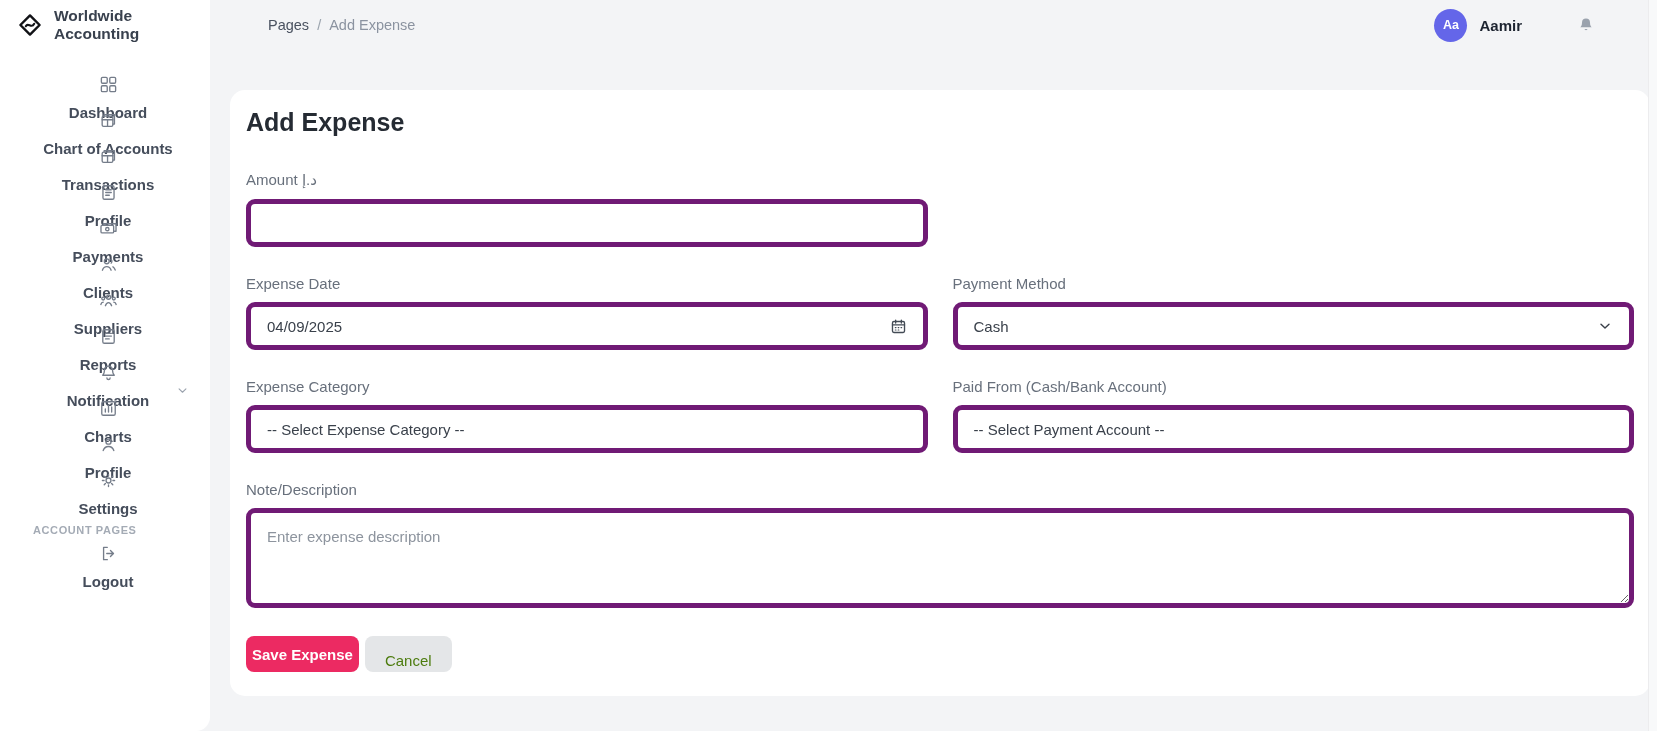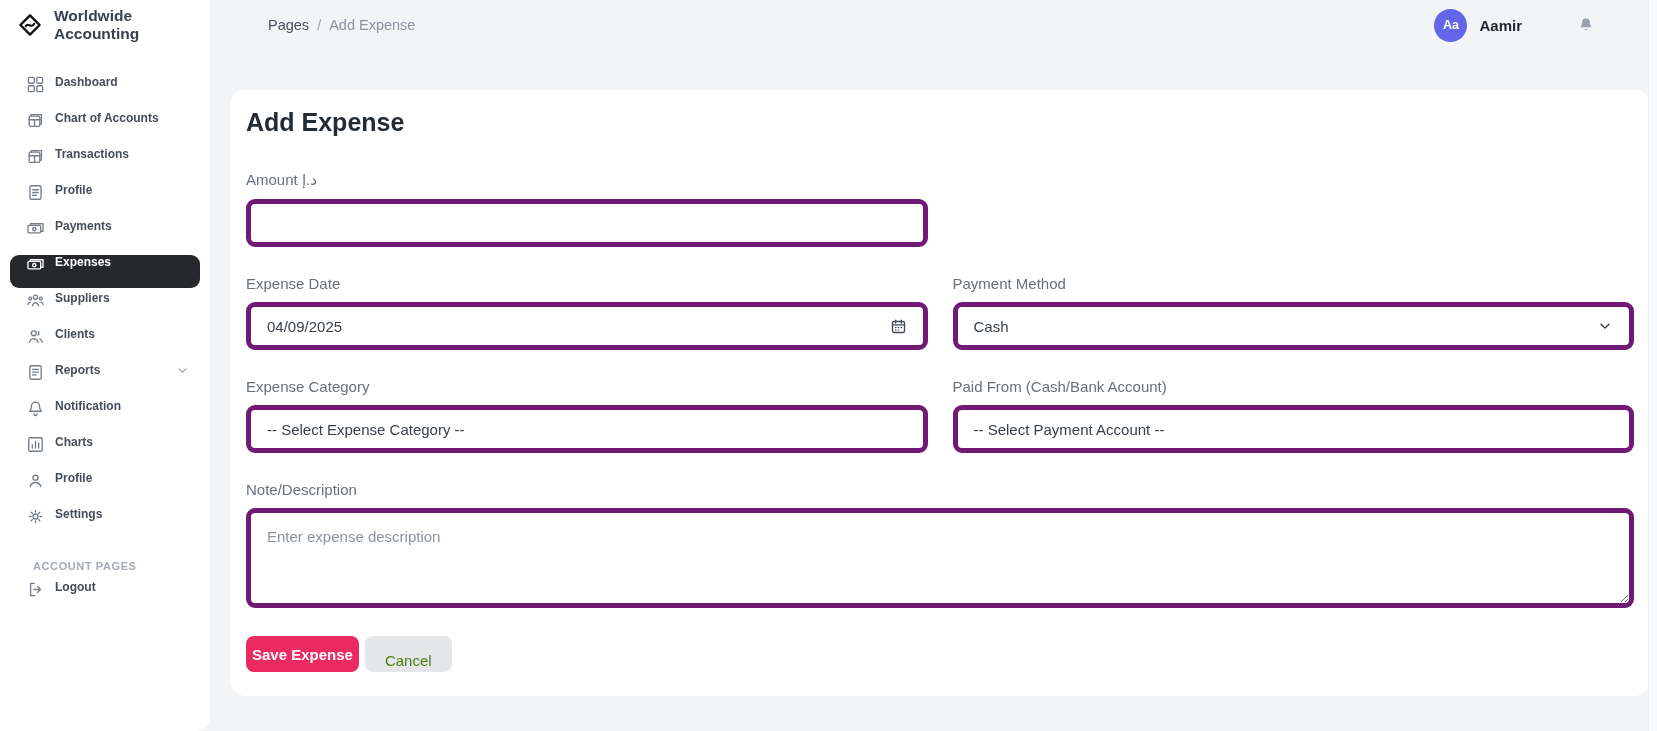--- a/index.html
+++ b/index.html
@@ -9,22 +9,22 @@
     font-family:"Liberation Sans","DejaVu Sans",sans-serif;
     -webkit-font-smoothing:antialiased;
   }
   
   .sidebar{position:absolute;left:0;top:0;width:210px;height:731px;background:#ffffff;z-index:2;border-bottom-right-radius:14px;}
   .brand{height:50px;display:flex;align-items:center;padding-left:18px;gap:12px;}
   .brand-logo{width:24px;height:24px;color:#111216;flex:0 0 auto;display:flex;}
   .brand-logo svg{width:100%;height:100%;}
   .brand-name{font-size:15.5px;font-weight:600;color:#39414e;}
   .nav{padding-top:22px;}
-  .nav-item{display:flex;height:33px;margin:3px 10px;padding:0 10px 0 16px;
-    border-radius:9px;color:#454d5b;font-size:12px;font-weight:600;cursor:pointer;gap:10px;}
+  .nav-item{display:flex;align-items:center;height:33px;margin:3px 10px;padding:0 10px 0 16px;
+    border-radius:9px;color:#454d5b;font-size:15px;font-weight:600;cursor:pointer;gap:10px;flex-direction:column;}
   .nav-item .icn{width:19px;height:19px;display:flex;color:#757d8a;flex:0 0 auto;}
   .icn svg{width:100%;height:100%;}
   .nav-item.active{background:#26282c;color:#ffffff;}
   .nav-item.active .icn{color:#ffffff;}
   .nav-item .chev{width:15px;height:15px;margin-left:auto;color:#9aa2ad;}
   .nav-section{margin:20px 10px 8px 33px;font-size:11px;font-weight:700;letter-spacing:.6px;color:#a4abb5;}
   
   .topbar{position:absolute;left:210px;right:0;top:0;height:50px;display:flex;align-items:center;z-index:1;}
   .breadcrumb{margin-left:58px;font-size:14.5px;display:flex;gap:8px;align-items:center;}
   .crumb-root{color:#4a5260;cursor:pointer;text-align:center;}
@@ -123,53 +123,42 @@
     <span class="icn">
             <svg viewBox="0 0 24 24" fill="none" stroke="currentColor" stroke-width="1.7" stroke-linecap="round" stroke-linejoin="round">
               <path d="M5.5 8V6h16v9.5h-2"></path>
               <rect x="2.5" y="8" width="16" height="9.5" rx="1.5"></rect>
               <circle cx="10.5" cy="12.8" r="2.1"></circle>
             </svg>
           </span>
     <span class="lbl">Payments</span>
     <span class="icn chev" hidden=""></span>
   </div>
-        <div class="nav-item active">
-    <span class="icn">
-            <svg viewBox="0 0 24 24" fill="none" stroke="currentColor" stroke-width="1.7" stroke-linecap="round" stroke-linejoin="round">
-              <path d="M5.5 8V6h16v9.5h-2"></path>
-              <rect x="2.5" y="8" width="16" height="9.5" rx="1.5"></rect>
-              <circle cx="10.5" cy="12.8" r="2.1"></circle>
-            </svg>
-          </span>
-    <span class="lbl">Expenses</span>
+        <div class="nav-item">
+    <span class="icn">
+            <svg viewBox="0 0 24 24" fill="none" stroke="currentColor" stroke-width="1.7" stroke-linecap="round" stroke-linejoin="round">
+              <circle cx="9.8" cy="8" r="3.1"></circle>
+              <path d="M4.3 19.2c1-3 3-4.6 5.5-4.6s4.5 1.6 5.5 4.6"></path>
+              <path d="M15.3 5.7a3.1 3.1 0 0 1 0 4.6M17.6 14.9c1.4.8 2.3 2.2 2.9 4.1"></path>
+            </svg>
+          </span>
+    <span class="lbl">Clients</span>
     <span class="icn chev" hidden=""></span>
   </div>
         <div class="nav-item">
     <span class="icn">
             <svg viewBox="0 0 24 24" fill="none" stroke="currentColor" stroke-width="1.7" stroke-linecap="round" stroke-linejoin="round">
               <circle cx="12" cy="7.8" r="2.6"></circle>
               <path d="M8.1 18.6c.8-2.6 2.3-4 3.9-4s3.1 1.4 3.9 4"></path>
               <circle cx="5.3" cy="9.6" r="1.8"></circle>
               <circle cx="18.7" cy="9.6" r="1.8"></circle>
               <path d="M2.3 17c.5-1.8 1.6-2.9 3-2.9M21.7 17c-.5-1.8-1.6-2.9-3-2.9"></path>
             </svg>
           </span>
     <span class="lbl">Suppliers</span>
-    <span class="icn chev" hidden=""></span>
-  </div>
-        <div class="nav-item">
-    <span class="icn">
-            <svg viewBox="0 0 24 24" fill="none" stroke="currentColor" stroke-width="1.7" stroke-linecap="round" stroke-linejoin="round">
-              <circle cx="9.8" cy="8" r="3.1"></circle>
-              <path d="M4.3 19.2c1-3 3-4.6 5.5-4.6s4.5 1.6 5.5 4.6"></path>
-              <path d="M15.3 5.7a3.1 3.1 0 0 1 0 4.6M17.6 14.9c1.4.8 2.3 2.2 2.9 4.1"></path>
-            </svg>
-          </span>
-    <span class="lbl">Clients</span>
     <span class="icn chev" hidden=""></span>
   </div>
         <div class="nav-item">
     <span class="icn">
             <svg viewBox="0 0 24 24" fill="none" stroke="currentColor" stroke-width="1.7" stroke-linecap="round" stroke-linejoin="round">
               <rect x="4.8" y="3.5" width="14.4" height="17" rx="2"></rect>
               <path d="M8.3 8h7.4M8.3 11.5h7.4M8.3 15h4.6"></path>
             </svg>
           </span>
     <span class="lbl">Reports</span>

